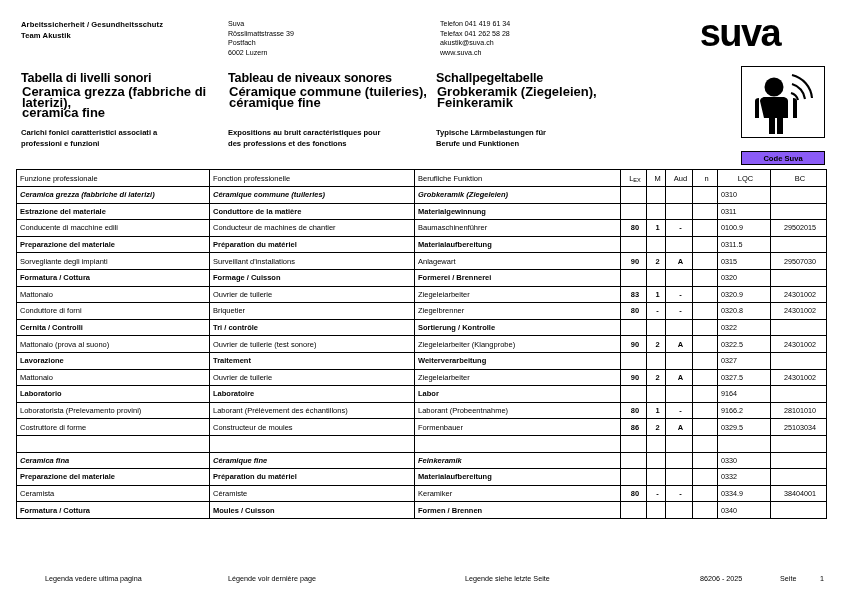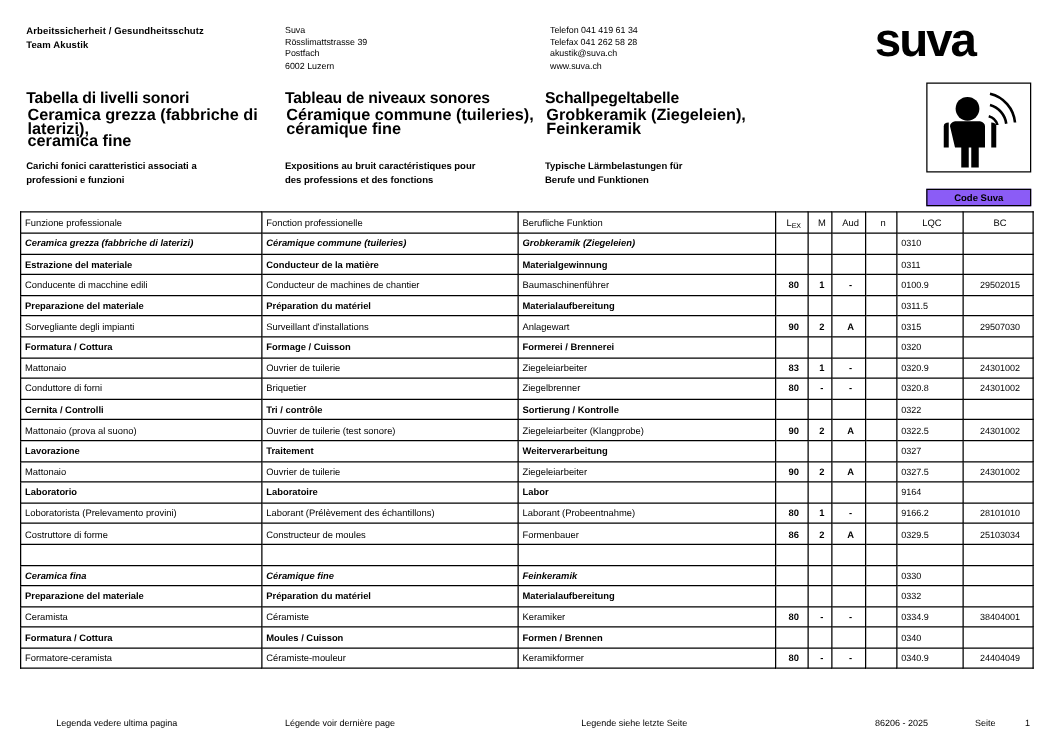--- a/index.html
+++ b/index.html
@@ -278,21 +278,21 @@
           <td class="ital">Grobkeramik (Ziegeleien)</td>
           <td class="ctr bold"></td>
           <td class="ctr bold"></td>
           <td class="ctr bold"></td>
           <td class="ctr bold"></td>
           <td class="lqc">0310</td>
           <td class="bc"></td>
         </tr>
         <tr class="grp">
           <td class="bold">Estrazione del materiale</td>
-          <td class="bold">Conducteur de la matière</td>
+          <td class="bold">Conduttore de la matière</td>
           <td class="bold">Materialgewinnung</td>
           <td class="ctr bold"></td>
           <td class="ctr bold"></td>
           <td class="ctr bold"></td>
           <td class="ctr bold"></td>
           <td class="lqc">0311</td>
           <td class="bc"></td>
         </tr>
         <tr>
           <td class="">Conducente di macchine edili</td>
@@ -485,31 +485,20 @@
           <td class="bold">Formatura / Cottura</td>
           <td class="bold">Moules / Cuisson</td>
           <td class="bold">Formen / Brennen</td>
           <td class="ctr bold"></td>
           <td class="ctr bold"></td>
           <td class="ctr bold"></td>
           <td class="ctr bold"></td>
           <td class="lqc">0340</td>
           <td class="bc"></td>
         </tr>
-        <tr class=" lastrow">
-          <td class="">Formatore-ceramista</td>
-          <td class="">Céramiste-mouleur</td>
-          <td class="">Keramikformer</td>
-          <td class="ctr bold">80</td>
-          <td class="ctr bold">-</td>
-          <td class="ctr bold">-</td>
-          <td class="ctr bold"></td>
-          <td class="lqc">0340.9</td>
-          <td class="bc">24404049</td>
-        </tr>
       </tbody>
   </table>
 
   <div class="footer f-it">Legenda vedere ultima pagina</div>
   <div class="footer f-fr">Légende voir dernière page</div>
   <div class="footer f-de">Legende siehe letzte Seite</div>
   <div class="footer f-doc">86206 - 2025</div>
   <div class="footer f-pg">Seite</div>
   <div class="footer f-pgn">1</div>
 

